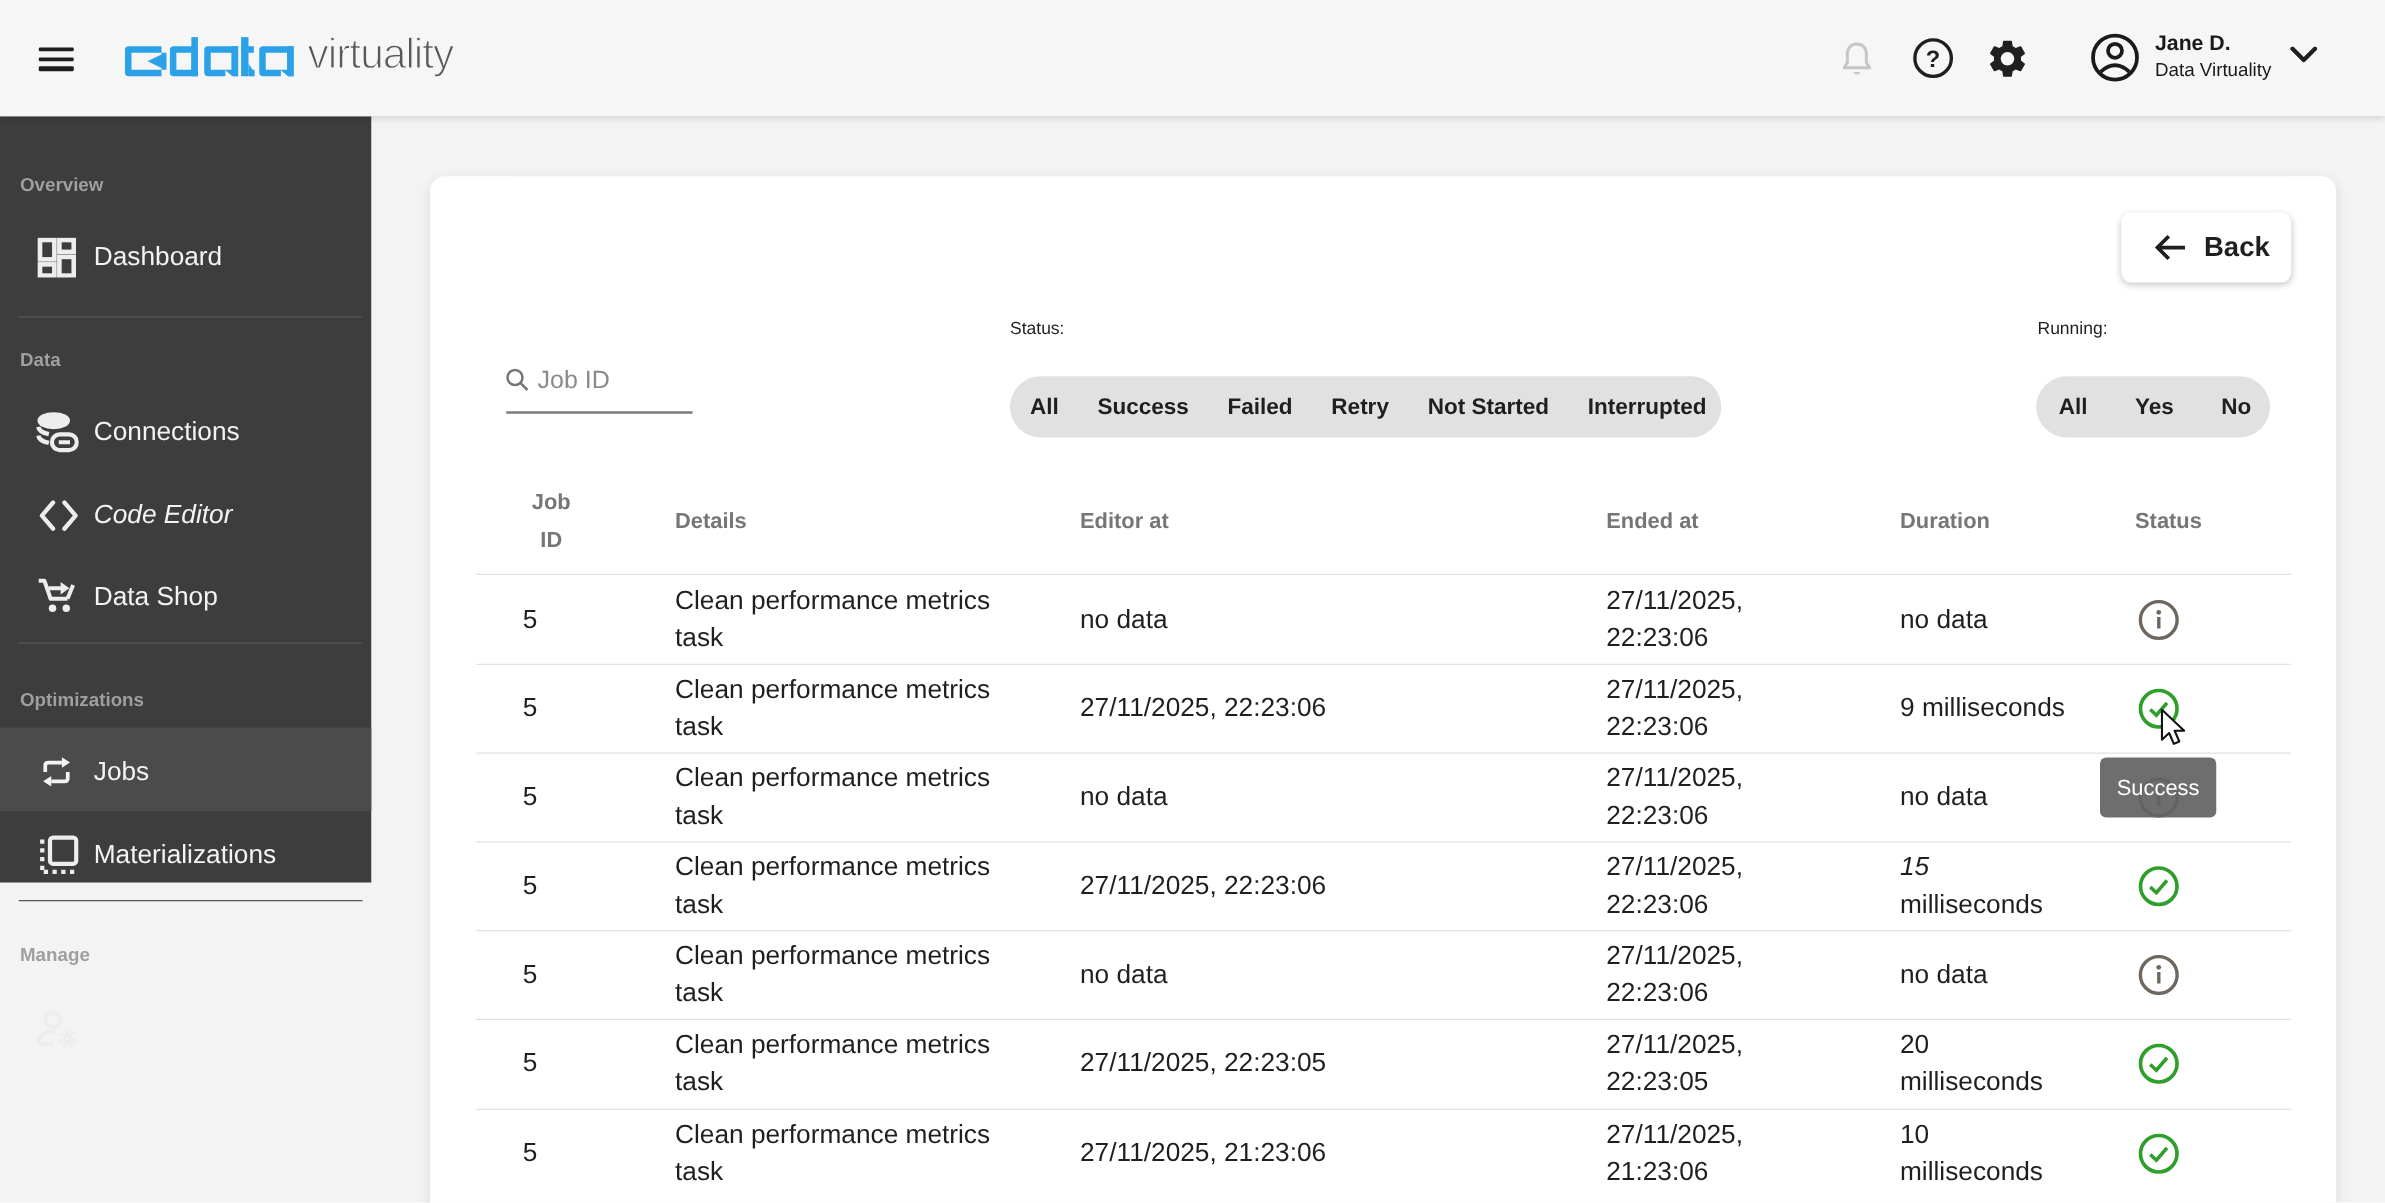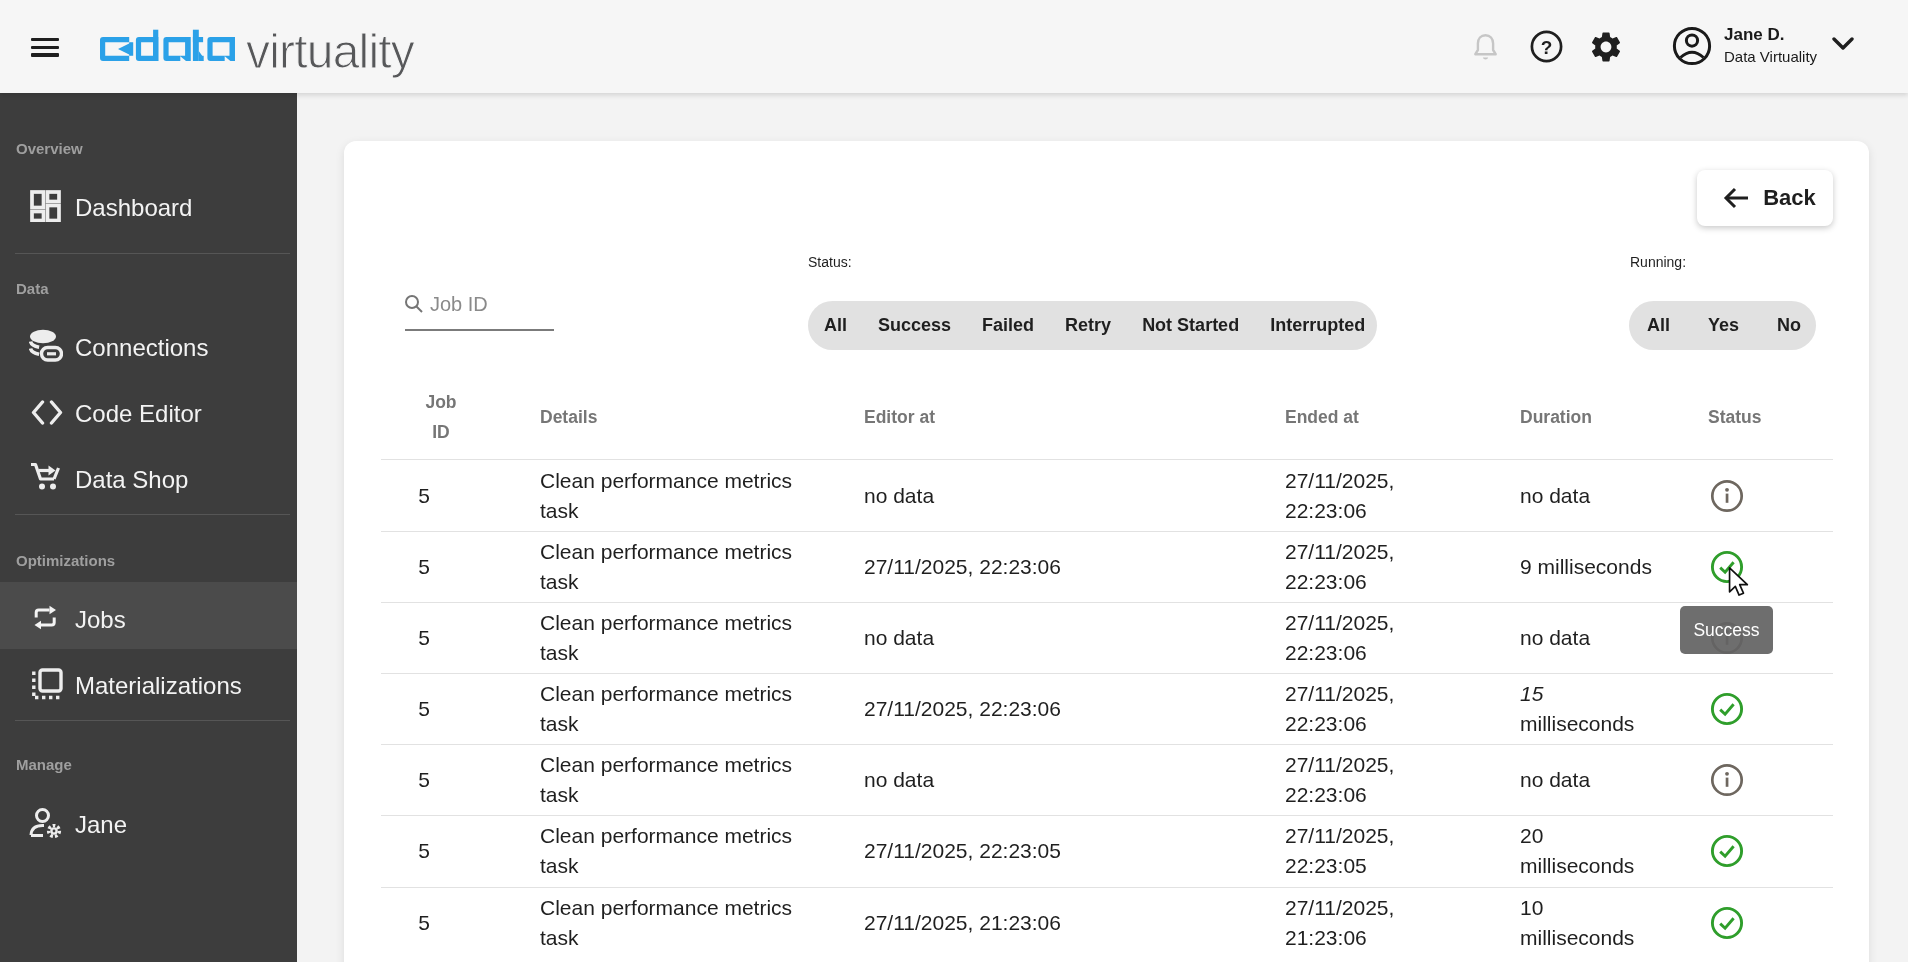--- a/index.html
+++ b/index.html
@@ -4,30 +4,30 @@
 <style>
 * { margin:0; padding:0; box-sizing:border-box; }
 html,body { width:1908px; height:962px; overflow:hidden; }
 body { font-family:"Liberation Sans", sans-serif; background:#f3f3f3; position:relative; }
 #app { position:absolute; left:0; top:0; width:1908px; height:962px; }
 .abs { position:absolute; }
 
 
 #hdr { position:absolute; left:0; top:0; width:1908px; height:93px; background:#f6f6f6; box-shadow:0 2px 5px rgba(0,0,0,0.14); z-index:50; }
 .hbar { position:absolute; left:31px; width:28px; height:3.4px; background:#1f1f1f; border-radius:1px; }
-#virtu { position:absolute; left:246px; top:24px; font-size:48px; color:#57585a; letter-spacing:-0.8px; -webkit-text-stroke:1px #f6f6f6; }
+#virtu { position:absolute; left:246px; top:24px; font-size:34px; color:#57585a; letter-spacing:-0.8px; -webkit-text-stroke:1px #f6f6f6; }
 
 
 #uname { position:absolute; left:1724px; top:25px; font-size:17px; font-weight:bold; color:#1a1a1a; }
 #uorg { position:absolute; left:1724px; top:48px; font-size:15px; color:#1a1a1a; }
 
 
-#side { position:absolute; left:0; top:93px; width:297px; height:869px; background:#3d3d3d; z-index:40; }
+#side { position:absolute; left:0; top:93px; width:297px; height:613px; background:#3d3d3d; z-index:40; }
 .slabel { position:absolute; left:16px; font-size:15px; font-weight:bold; color:#9f9f9f; }
-.sitem { position:absolute; left:75px; font-size:24px; color:#f3f3f3; }
+.sitem { position:absolute; left:75px; font-size:21px; color:#f3f3f3; }
 .ssep { position:absolute; left:15px; width:275px; height:1px; background:#565656; }
 #jobsel { position:absolute; left:0px; top:489px; width:297px; height:67px; background:#4b4b4b; }
 .sicon { position:absolute; }
 
 
 #card { position:absolute; left:344px; top:141px; width:1525px; height:880px; background:#ffffff; border-radius:12px; box-shadow:0 3px 10px rgba(0,0,0,0.10); z-index:10; }
 
 #title { position:absolute; left:405px; top:174px; font-size:35px; font-weight:bold; letter-spacing:-0.6px; color:#1f1f1f; z-index:11; }
 #backbtn { position:absolute; left:1697px; top:170px; width:136px; height:56px; background:#ffffff; border-radius:8px; box-shadow:0 2px 6px rgba(0,0,0,0.22); z-index:11; display:flex; align-items:center; justify-content:center; gap:13px; padding-left:9px; }
 #backbtn span { font-size:22px; font-weight:bold; color:#1f1f1f; }
@@ -108,21 +108,21 @@
     </svg>
   </div>
 
   <div id="side">
     <div id="jobsel"></div>
     <div class="slabel" style="top:47px;">Overview</div>
     <div class="sitem" style="top:101px;">Dashboard</div>
     <div class="ssep" style="top:160px;"></div>
     <div class="slabel" style="top:187px;">Data</div>
     <div class="sitem" style="top:241px;">Connections</div>
-    <div class="sitem" style="top:307px;">Code Editor</div>
+    <div class="sitem" style="top:307px;font-style:italic;">Code Editor</div>
     <div class="sitem" style="top:373px;">Data Shop</div>
     <div class="ssep" style="top:421px;"></div>
     <div class="slabel" style="top:459px;">Optimizations</div>
     <div class="sitem" style="top:513px;">Jobs</div>
     <div class="sitem" style="top:579px;">Materializations</div>
     <div class="ssep" style="top:627px;"></div>
     <div class="slabel" style="top:663px;">Manage</div>
     <div class="sitem" style="top:718px;">Jane</div>
 
     <svg class="sicon" style="left:29px; top:97px;" width="32" height="32" viewBox="0 0 32 32">

